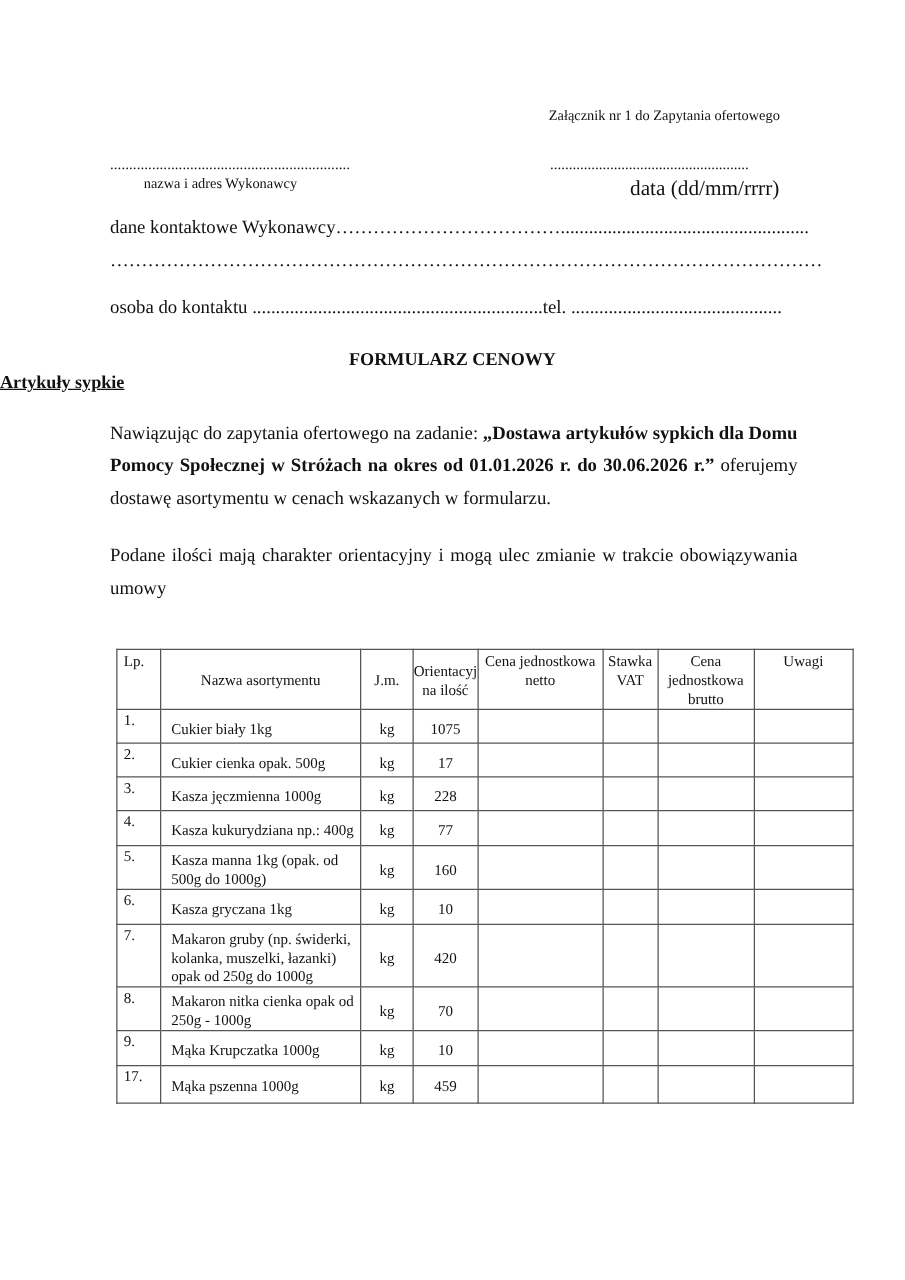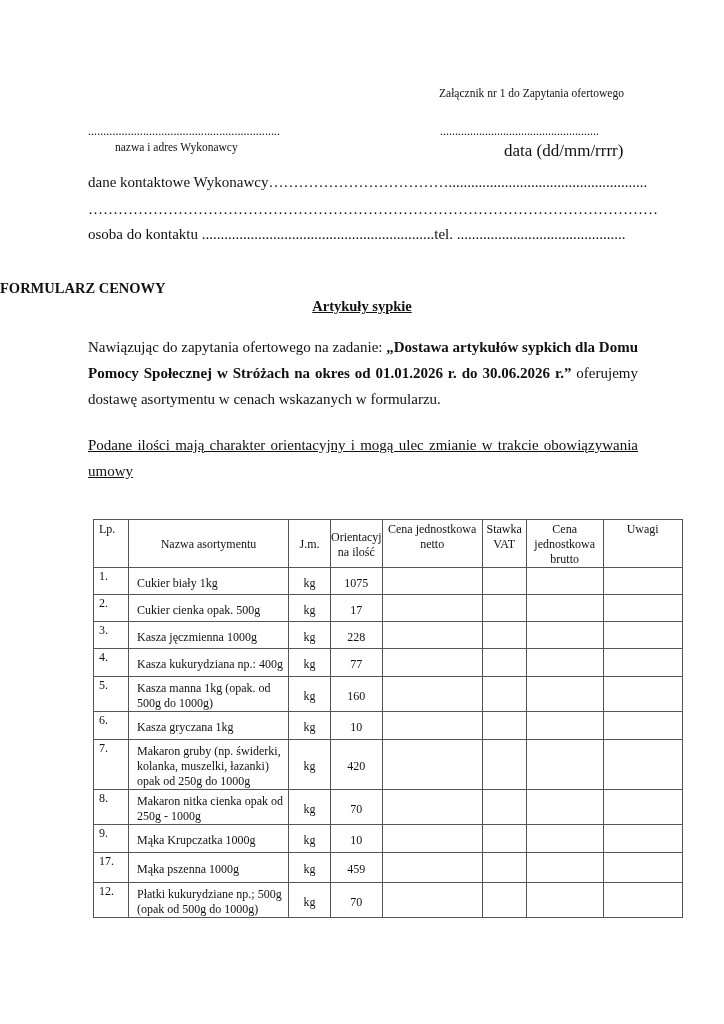--- a/index.html
+++ b/index.html
@@ -8,26 +8,26 @@
     font-family: "Liberation Serif", serif; color: #111;
   }
   .abs { position: absolute; }
   #annex { left: 439px; top: 87px; font-size: 11.5px; }
   #dots-left { left: 88px; top: 124px; font-size: 12px; letter-spacing: 0.05px; }
   #label-left { left: 115px; top: 141px; font-size: 11.5px; }
   #dots-right { left: 440px; top: 124px; font-size: 12px; }
   #label-right { left: 504px; top: 141px; font-size: 17px; }
   #contact1 { left: 88px; top: 174px; font-size: 15px; white-space: nowrap; }
   #contact2 { left: 88px; top: 201px; font-size: 15px; white-space: nowrap; }
-  #contact3 { left: 88px; top: 226px; font-size: 15px; white-space: nowrap; font-family: Liberation Serif, serif; }
-  #title { left: 0; width: 724px; top: 280px; font-weight: bold; font-size: 14.5px; }
-  #subtitle { left: 0; width: 724px; top: 298px; text-align: center; font-weight: bold; font-size: 14.5px; }
+  #contact3 { left: 88px; top: 238px; font-size: 15px; white-space: nowrap; font-family: Liberation Serif, serif; }
+  #title { left: 0; width: 724px; top: 280px; text-align: center; font-weight: bold; font-size: 14.5px; }
+  #subtitle { left: 0; width: 724px; top: 298px; font-weight: bold; font-size: 14.5px; }
   #subtitle span { text-decoration: underline; }
   #para1 { left: 88px; top: 334px; width: 550px; font-size: 15px; line-height: 26px; text-align: justify; }
-  #para2 { left: 88px; top: 432px; width: 550px; font-size: 15px; line-height: 26px; text-align: justify; text-decoration: underline; }
+  #para2 { left: 88px; top: 432px; width: 550px; font-size: 15px; line-height: 26px; text-align: justify; }
 
   table#price-table {
     position: absolute; left: 73px; top: 519px;
     border-collapse: collapse; table-layout: fixed;
     font-size: 12px;
     margin-left: 20px;
   }
   #price-table td, #price-table th {
     border: 1px solid #555; padding: 0; font-weight: normal;
     vertical-align: middle; line-height: 15px;
@@ -179,24 +179,14 @@
       <tr style="height: 30px;">
         <td class="lp">17.</td>
         <td class="name">Mąka pszenna 1000g</td>
         <td class="center">kg</td>
         <td class="center">459</td>
         <td class="center"></td>
         <td class="center"></td>
         <td class="center"></td>
         <td class="center"></td>
       </tr>
-      <tr style="height: 31px;">
-        <td class="lp">12.</td>
-        <td class="name">Płatki kukurydziane np.; 500g (opak od 500g do 1000g)</td>
-        <td class="center">kg</td>
-        <td class="center">70</td>
-        <td class="center"></td>
-        <td class="center"></td>
-        <td class="center"></td>
-        <td class="center"></td>
-      </tr>
     </tbody>
 </table>
 
 </body></html>

